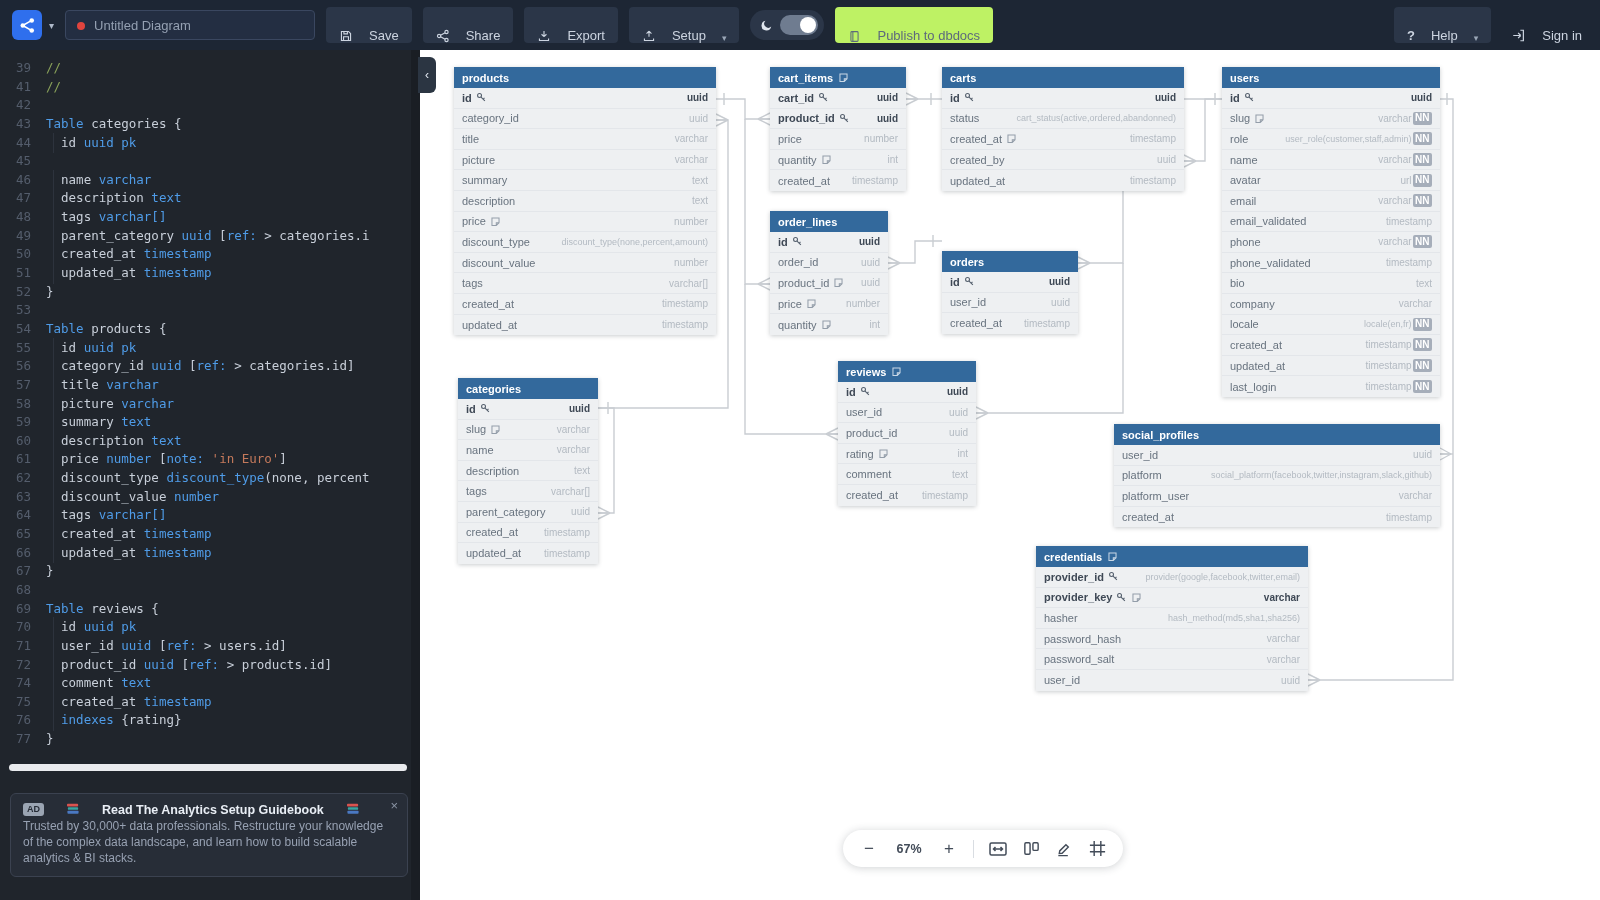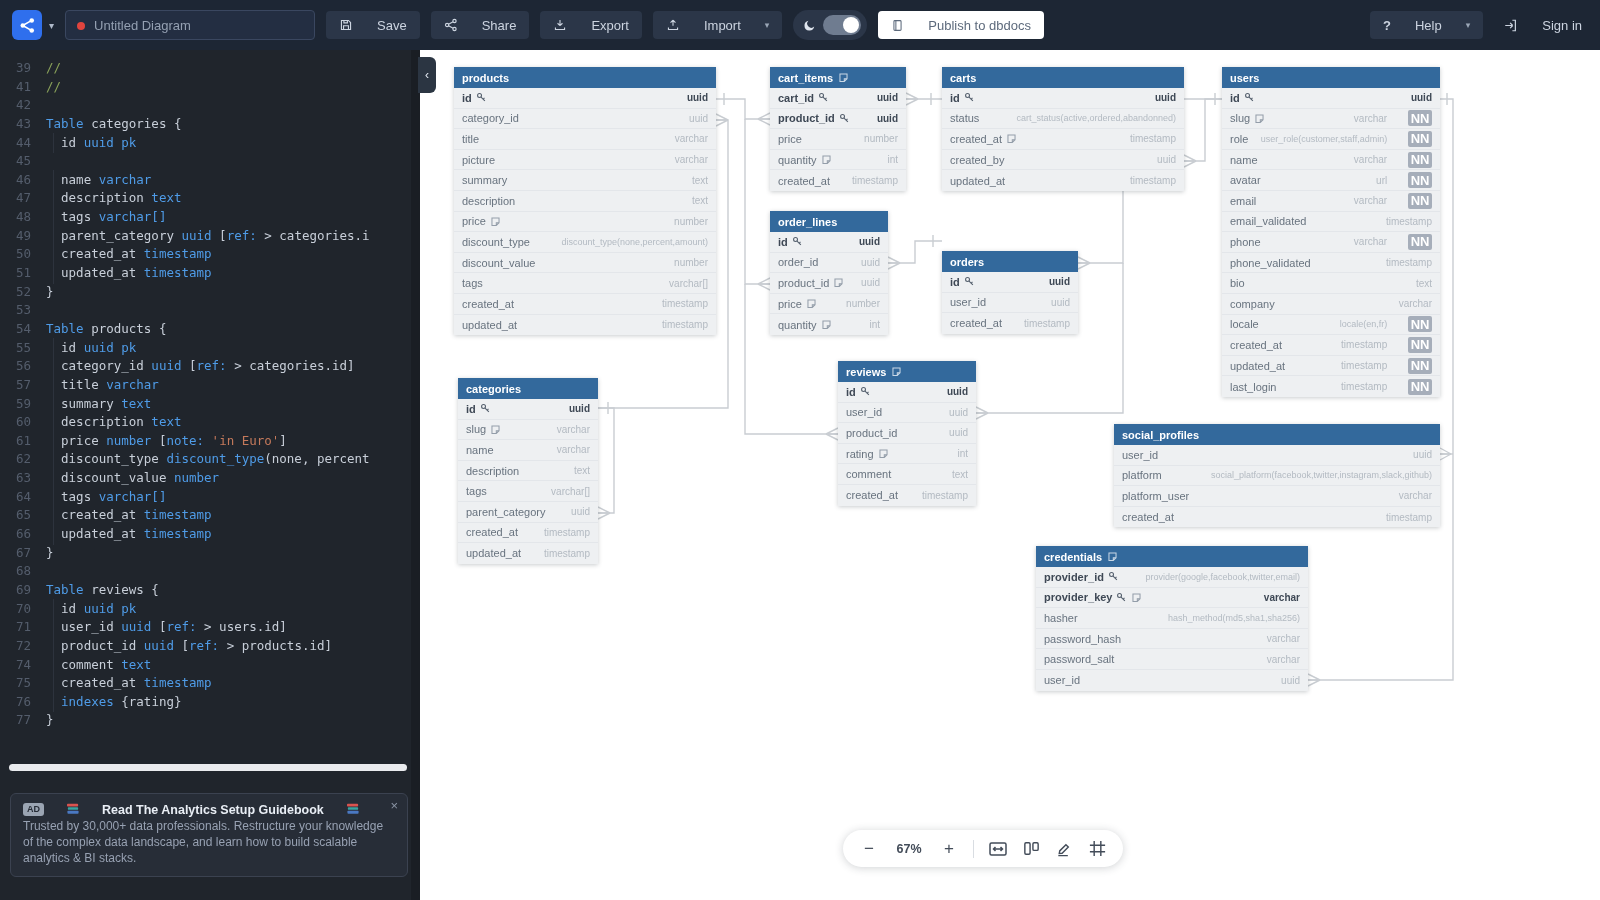--- a/index.html
+++ b/index.html
@@ -4,23 +4,23 @@
 <style>
   *{margin:0;padding:0;box-sizing:border-box}
   html,body{width:1600px;height:900px;overflow:hidden;background:#fff;font-family:"Liberation Sans",sans-serif}
 
   
   .topbar{position:absolute;left:0;top:0;width:1600px;height:50px;background:#1d2634;display:flex;align-items:center;padding:0 12px;gap:11px}
   .logo-btn{width:30px;height:30px;background:#2f6fed;border-radius:6px;display:flex;align-items:center;justify-content:center;flex:none}
   .logo-chevron{color:#aeb9c9;font-size:10px;margin-left:-4px}
   .title-box{position:relative;width:250px;height:30px;background:#232e42;border:1px solid #3a4760;border-radius:4px;display:flex;align-items:center;padding-left:28px;color:#94a0b2;font-size:13px}
   .title-box .dot{position:absolute;left:11px;top:11px;width:8px;height:8px;border-radius:50%;background:#e0443e}
-  .tb-btn{height:28px;background:#2b3648;border-radius:4px;color:#ccd4e0;font-size:13px;display:flex;align-items:center;gap:24px;padding:0 13px;cursor:pointer;white-space:nowrap}
+  .tb-btn{height:36px;background:#2b3648;border-radius:4px;color:#ccd4e0;font-size:13px;display:flex;align-items:flex-end;gap:16px;padding:0 13px;cursor:pointer;white-space:nowrap}
   .tb-btn svg{flex:none}
-  .tb-btn.disabled{background:#ffffff;color:#5d6а7c;color:#5d6a7c}
+  .tb-btn.disabled{background:#bef264;color:#5d6а7c;color:#5d6a7c}
   .toggle-wrap{height:30px;background:#2b3648;border-radius:15px;display:flex;align-items:center;gap:6px;padding:0 6px 0 10px}
   .switch{width:38px;height:20px;border-radius:10px;background:#6f7c90;position:relative}
   .switch .knob{position:absolute;right:2px;top:2px;width:16px;height:16px;border-radius:50%;background:#fff}
   .tb-right{margin-left:auto;display:flex;align-items:center;gap:14px}
   .signin{background:none;padding:0 6px}
   .chev{font-size:9px;color:#9aa6b6}
 
   
   .editor{position:absolute;left:0;top:50px;width:420px;height:850px;background:#20252c;overflow:hidden}
   .editor-track{position:absolute;right:0;top:0;width:9px;height:100%;background:#1a1e24}
@@ -49,21 +49,21 @@
   .tbl{position:absolute;box-shadow:0 1px 4px rgba(40,50,60,.25);border-radius:1px;background:#eef0f2}
   .tbl-h{height:21px;background:#33699c;color:#fff;font-size:11px;font-weight:bold;display:flex;align-items:center;gap:5px;padding:0 8px;white-space:nowrap}
   .tbl-h .ic{color:#c9d8e6}
   .row{display:flex;justify-content:space-between;align-items:center;height:20.6px;padding:0 8px;background:#eef0f2}
   .row:not(:last-child){border-bottom:1px solid #e3e6ea}
   .fname{font-size:11px;color:#68737f;display:flex;align-items:center;gap:4px;white-space:nowrap}
   .ftype{font-size:10px;color:#b3bac2;white-space:nowrap;margin-left:10px;display:flex;align-items:center}
   .ftype.enum{font-size:9px}
   .ftype.strong{color:#3e4855;font-weight:bold}
   .row.pk .fname{color:#3e4855;font-weight:bold}
-  .nn{background:#a6aeba;color:#fff;font-size:13px;font-weight:bold;padding:1.5px 2.5px;border-radius:2px;margin-left:21px;line-height:1}
+  .nn{background:#a6aeba;color:#fff;font-size:10px;font-weight:bold;padding:1.5px 2.5px;border-radius:2px;margin-left:1px;line-height:1}
   .ic{width:11px;height:11px;flex:none}
   .fname .ic.key{color:#55606e}
   .fname .ic.note{color:#939da9}
 
   
   .zoombar{position:absolute;left:843px;top:830px;height:37px;background:#fff;border-radius:19px;box-shadow:0 1px 8px rgba(40,50,60,.22);display:flex;align-items:center;padding:0 16px;gap:14px;z-index:6;color:#434c59}
   .zb-item{display:flex;align-items:center;justify-content:center;cursor:pointer;color:#434c59}
   .zb-minus,.zb-plus{font-size:17px;width:20px}
   .zb-zoom{font-size:12.5px;font-weight:bold;width:32px;text-align:center}
   .zb-div{width:1px;height:18px;background:#d9dde2}
@@ -104,21 +104,21 @@
   <div class="tb-btn">
     <svg width="14" height="14" viewBox="0 0 20 20" fill="none" stroke="currentColor" stroke-width="1.6">
         <path d="M10 3 v8 M10 11 l-3.5-3.5 M10 11 l3.5-3.5 M3.5 13.5 v3 h13 v-3"></path>
       </svg>
     <span>Export</span>
   </div>
   <div class="tb-btn">
     <svg width="14" height="14" viewBox="0 0 20 20" fill="none" stroke="currentColor" stroke-width="1.6">
         <path d="M10 11 V3 M10 3 l-3.5 3.5 M10 3 l3.5 3.5 M3.5 13.5 v3 h13 v-3"></path>
       </svg>
-    <span>Import</span>
+    <span>Setup</span>
     <span class="chev">▾</span>
   </div>
   <div class="toggle-wrap">
     <svg width="14" height="14" viewBox="0 0 20 20">
         <path d="M16 12.2 A7 7 0 1 1 7.8 4 a5.6 5.6 0 0 0 8.2 8.2z" fill="#dfe5ee"></path>
       </svg>
     <div class="switch">
         <div class="knob"></div>
       </div>
   </div>
@@ -157,20 +157,21 @@
       <div class="cl ind"><span class="lnum">48</span><span class="lcode"><span class="d">  tags </span><span class="k">varchar[]</span></span></div>
       <div class="cl ind"><span class="lnum">49</span><span class="lcode"><span class="d">  parent_category </span><span class="k">uuid </span><span class="d">[</span><span class="k">ref:</span><span class="d"> &gt; categories.i</span></span></div>
       <div class="cl ind"><span class="lnum">50</span><span class="lcode"><span class="d">  created_at </span><span class="k">timestamp</span></span></div>
       <div class="cl ind"><span class="lnum">51</span><span class="lcode"><span class="d">  updated_at </span><span class="k">timestamp</span></span></div>
       <div class="cl"><span class="lnum">52</span><span class="lcode"><span class="d">}</span></span></div>
       <div class="cl"><span class="lnum">53</span><span class="lcode"></span></div>
       <div class="cl"><span class="lnum">54</span><span class="lcode"><span class="k">Table</span><span class="d"> products {</span></span></div>
       <div class="cl ind"><span class="lnum">55</span><span class="lcode"><span class="d">  id </span><span class="k">uuid pk</span></span></div>
       <div class="cl ind"><span class="lnum">56</span><span class="lcode"><span class="d">  category_id </span><span class="k">uuid </span><span class="d">[</span><span class="k">ref:</span><span class="d"> &gt; categories.id]</span></span></div>
       <div class="cl ind"><span class="lnum">57</span><span class="lcode"><span class="d">  title </span><span class="k">varchar</span></span></div>
+      <div class="cl ind"><span class="lnum">58</span><span class="lcode"><span class="d">  picture </span><span class="k">varchar</span></span></div>
       <div class="cl ind"><span class="lnum">59</span><span class="lcode"><span class="d">  summary </span><span class="k">text</span></span></div>
       <div class="cl ind"><span class="lnum">60</span><span class="lcode"><span class="d">  description </span><span class="k">text</span></span></div>
       <div class="cl ind"><span class="lnum">61</span><span class="lcode"><span class="d">  price </span><span class="k">number </span><span class="d">[</span><span class="k">note:</span><span class="s"> 'in Euro'</span><span class="d">]</span></span></div>
       <div class="cl ind"><span class="lnum">62</span><span class="lcode"><span class="d">  discount_type </span><span class="k">discount_type</span><span class="d">(none, percent</span></span></div>
       <div class="cl ind"><span class="lnum">63</span><span class="lcode"><span class="d">  discount_value </span><span class="k">number</span></span></div>
       <div class="cl ind"><span class="lnum">64</span><span class="lcode"><span class="d">  tags </span><span class="k">varchar[]</span></span></div>
       <div class="cl ind"><span class="lnum">65</span><span class="lcode"><span class="d">  created_at </span><span class="k">timestamp</span></span></div>
       <div class="cl ind"><span class="lnum">66</span><span class="lcode"><span class="d">  updated_at </span><span class="k">timestamp</span></span></div>
       <div class="cl"><span class="lnum">67</span><span class="lcode"><span class="d">}</span></span></div>
       <div class="cl"><span class="lnum">68</span><span class="lcode"></span></div>

